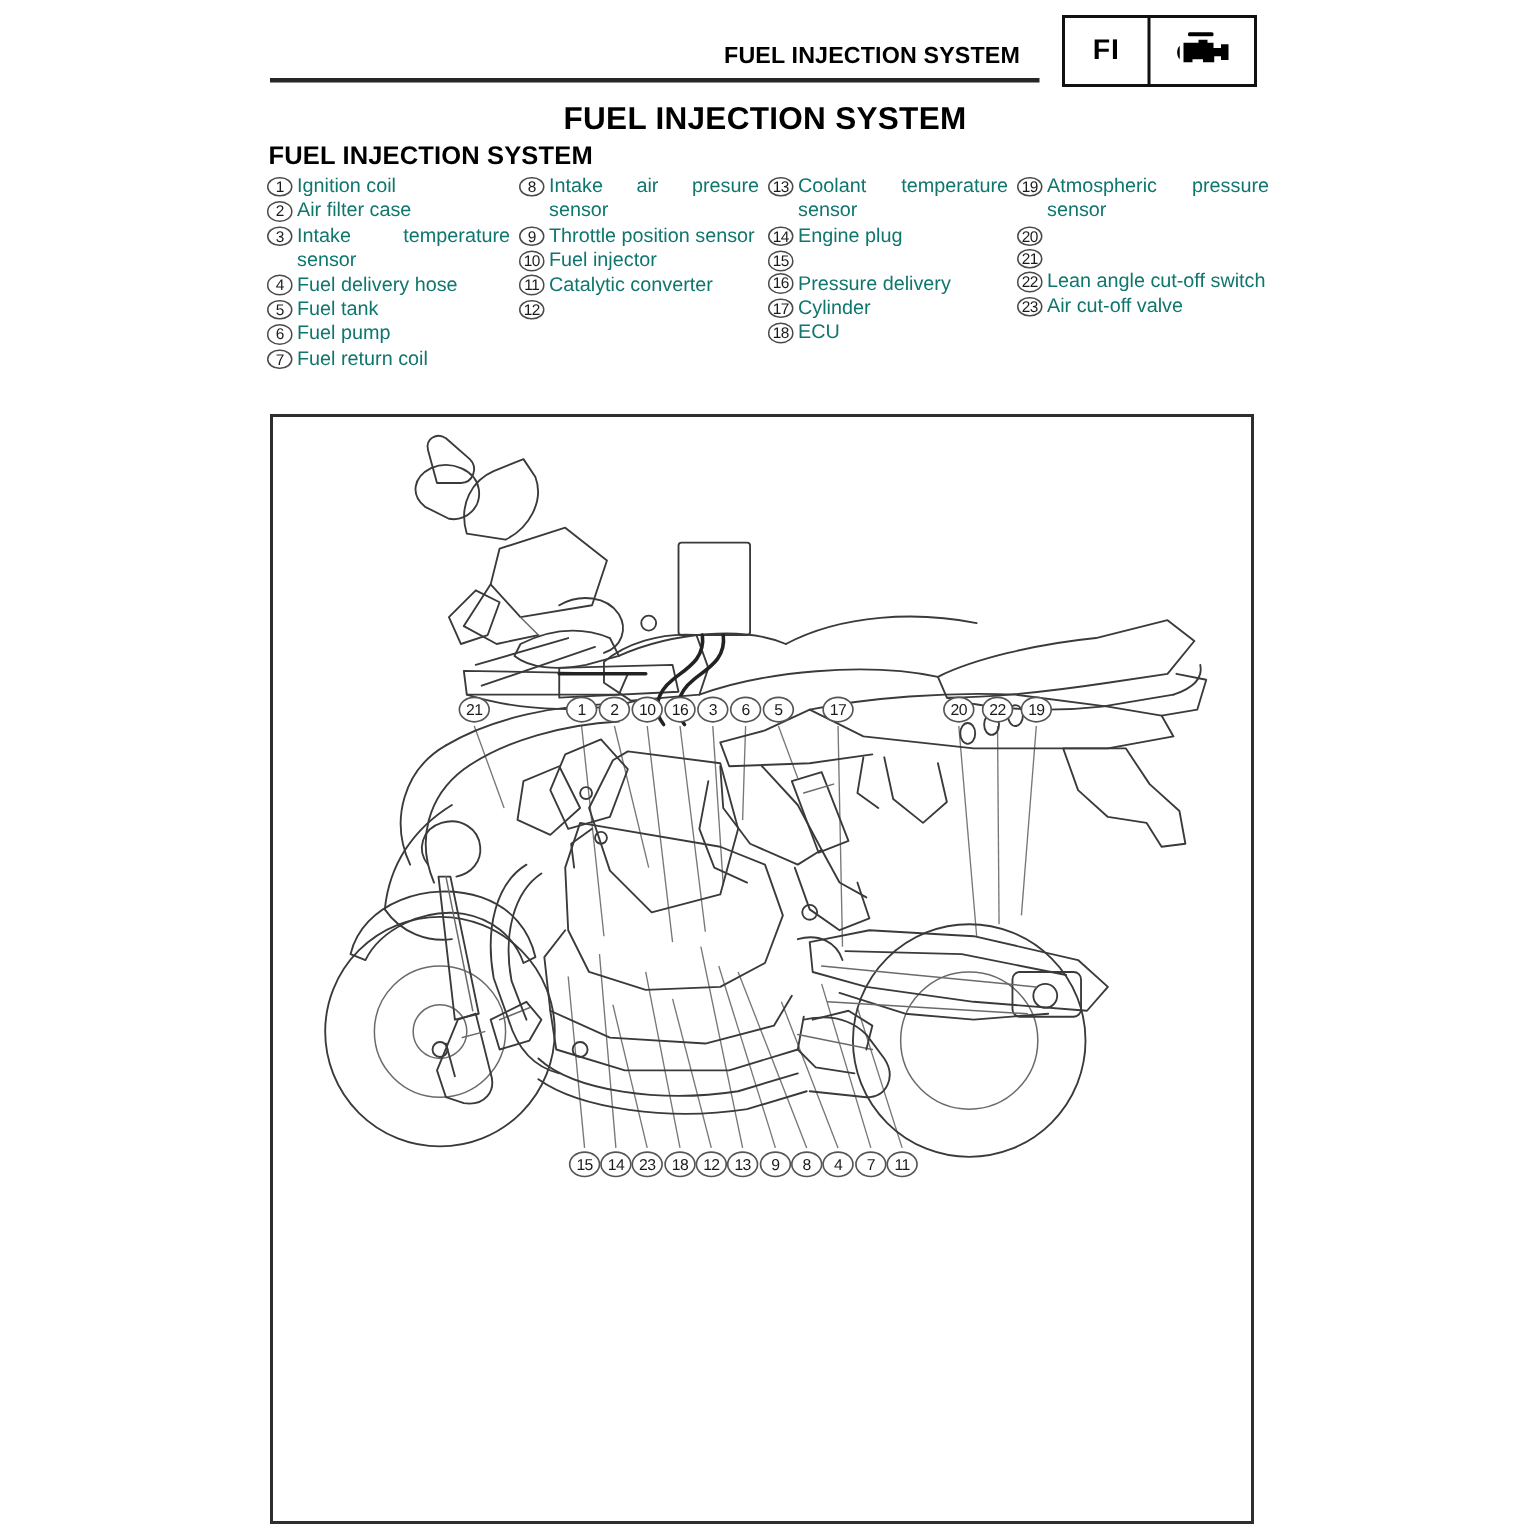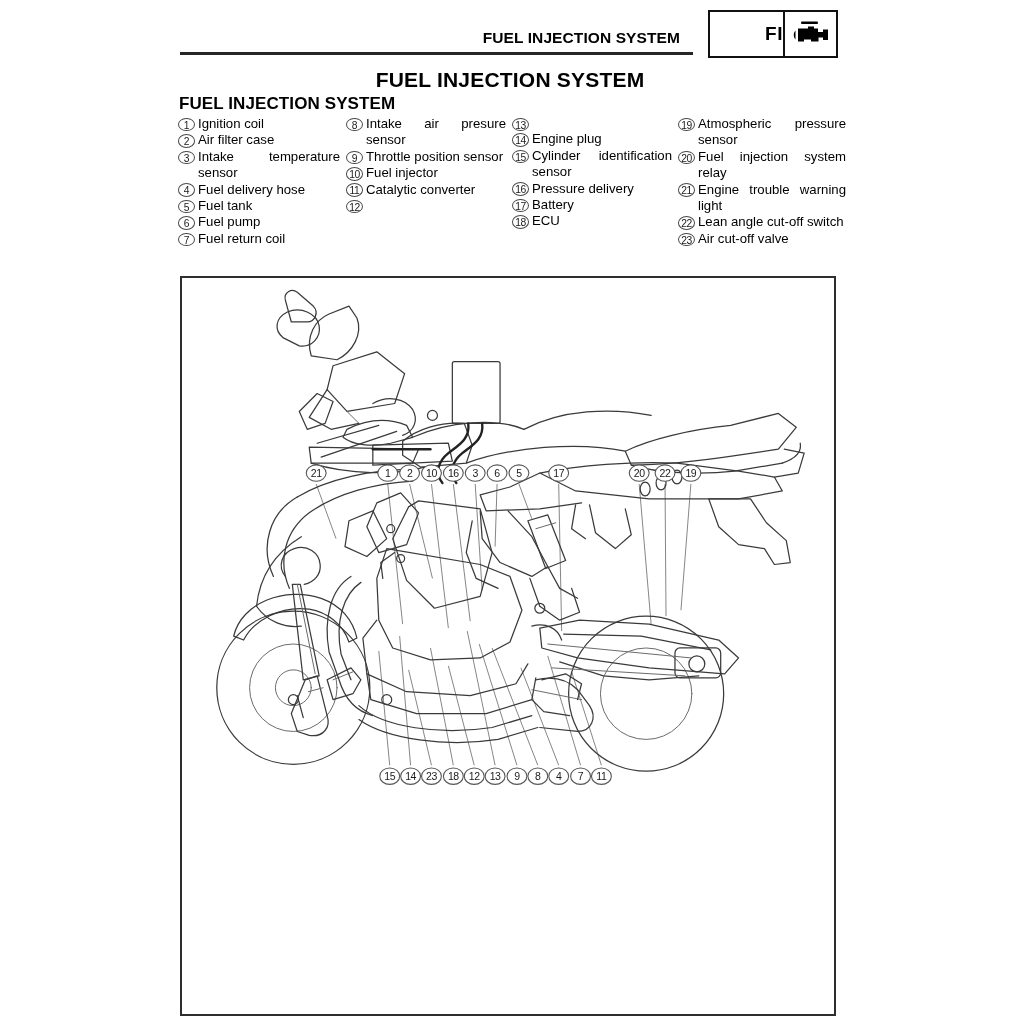--- a/index.html
+++ b/index.html
@@ -47,24 +47,24 @@
     left: 708px;
     top: 10px;
     width: 130px;
     height: 48px;
     border: 2.5px solid #111111;
     box-sizing: border-box;
     display: flex;
     align-items: stretch;
   }
   .fi-label-cell {
-    width: 75px;
+    width: 57px;
     display: flex;
     align-items: center;
-    justify-content: flex-end;
+    justify-content: center;
     border-right: 2.5px solid #111111;
     box-sizing: border-box;
   }
   .fi-label-cell span {
     font-size: 19px;
     font-weight: bold;
     letter-spacing: 0.5px;
   }
   .fi-icon-cell {
     flex: 1;
@@ -132,21 +132,21 @@
     font-weight: normal;
     letter-spacing: -0.4px;
   }
   .part-text {
     flex: 1 1 auto;
     font-size: 13.2px;
     line-height: 16.4px;
     text-align: justify;
     text-align-last: left;
     -moz-text-align-last: left;
-    color: #000000;
+    color: #0f766e;
   }
   .part-text.justify {
     text-align: justify;
   }
 
   
   .diagram-frame {
     position: absolute;
     left: 180px;
     top: 276px;
@@ -286,55 +286,53 @@
       <span class="part-text">Catalytic converter</span>
     </div>
     <div class="part-item">
       <span class="part-num">12</span>
     </div>
   </div>
 
   <div class="parts-col c3">
     <div class="part-item">
       <span class="part-num">13</span>
+      <span class="part-text justify">Coolant temperature sensor</span>
     </div>
     <div class="part-item">
       <span class="part-num">14</span>
       <span class="part-text">Engine plug</span>
     </div>
     <div class="part-item">
       <span class="part-num">15</span>
-      <span class="part-text justify">Cylinder identification sensor</span>
     </div>
     <div class="part-item">
       <span class="part-num">16</span>
       <span class="part-text">Pressure delivery</span>
     </div>
     <div class="part-item">
       <span class="part-num">17</span>
-      <span class="part-text">Battery</span>
+      <span class="part-text">Cylinder</span>
     </div>
     <div class="part-item">
       <span class="part-num">18</span>
       <span class="part-text">ECU</span>
     </div>
   </div>
 
   <div class="parts-col c4">
     <div class="part-item">
       <span class="part-num">19</span>
       <span class="part-text justify">Atmospheric pressure sensor</span>
     </div>
     <div class="part-item">
       <span class="part-num">20</span>
-      <span class="part-text justify">Fuel injection system relay</span>
     </div>
     <div class="part-item">
       <span class="part-num">21</span>
-      <span class="part-text">Engine trouble warning light</span>
     </div>
     <div class="part-item">
       <span class="part-num">22</span>
       <span class="part-text justify">Lean angle cut-off switch</span>
     </div>
     <div class="part-item">
       <span class="part-num">23</span>
       <span class="part-text">Air cut-off valve</span>
     </div>
   </div>

